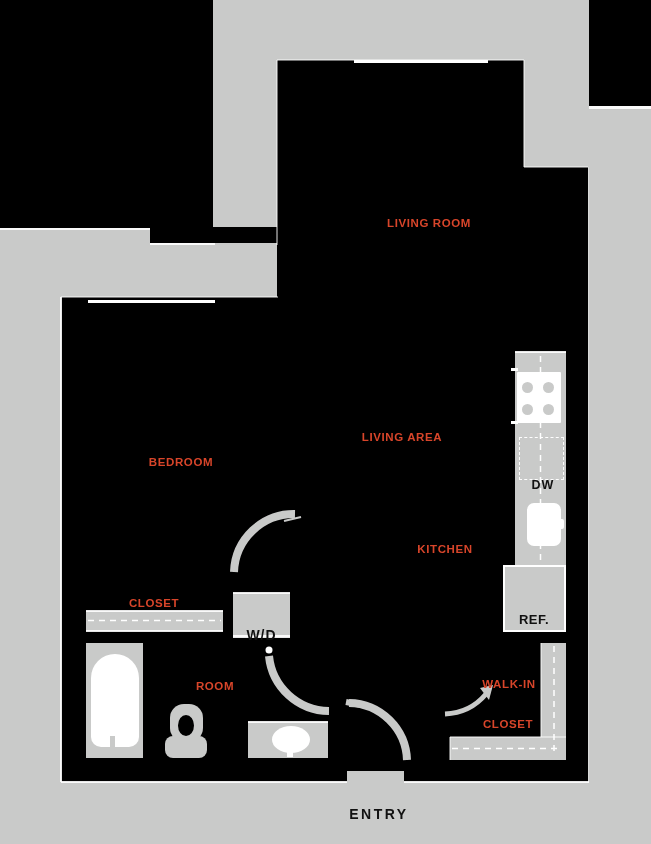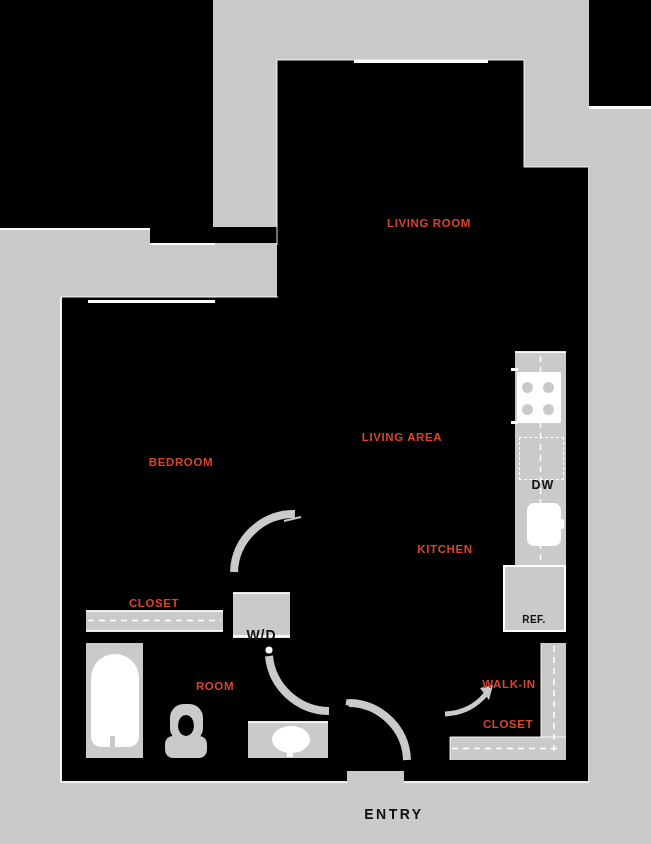--- a/index.html
+++ b/index.html
@@ -18,21 +18,21 @@
     letter-spacing:.6px;white-space:nowrap;transform:translate(-50%,-50%);
   }
   .label-blk{
     position:absolute;color:#111;font-weight:bold;white-space:nowrap;
     transform:translate(-50%,-50%);
     margin-top:20px;
   }
   #entry-label{font-size:14px;letter-spacing:2.5px;}
   #wd-label{font-size:14px;letter-spacing:1px;}
   #dw-label{font-size:12.5px;letter-spacing:1px;}
-  #ref-label{font-size:10px;letter-spacing:.5px;text-align:right;}
+  #ref-label{font-size:13px;letter-spacing:.5px;text-align:right;}
   svg{position:absolute;left:0;top:0;}
   .burner{position:absolute;width:11px;height:11px;border-radius:50%;background:#c9cac9;}
   #dw-box{position:absolute;border:1.5px dashed #fff;}
 </style>
 </head>
 <body>
 
 <div id="canvas">
 
   <div class="blk" style="left:0;top:0;width:213px;height:228px;"></div>
@@ -127,15 +127,15 @@
 
   <div class="label-red" style="left:429px;top:223px;">LIVING ROOM</div>
   <div class="label-red" style="left:402px;top:437px;">LIVING AREA</div>
   <div class="label-red" style="left:181px;top:462px;">BEDROOM</div>
   <div class="label-red" style="left:445px;top:549px;">KITCHEN</div>
   <div class="label-red" style="left:154px;top:603px;">CLOSET</div>
   <div class="label-red" style="left:215px;top:686px;">ROOM</div>
   <div class="label-red" style="left:509px;top:684px;">WALK-IN</div>
   <div class="label-red" style="left:508px;top:724px;">CLOSET</div>
 
-  <div id="entry-label" class="label-blk" style="left:394px;top:794px;">ENTRY</div>
+  <div id="entry-label" class="label-blk" style="left:379px;top:794px;">ENTRY</div>
 
 </div>
 
 </body></html>

